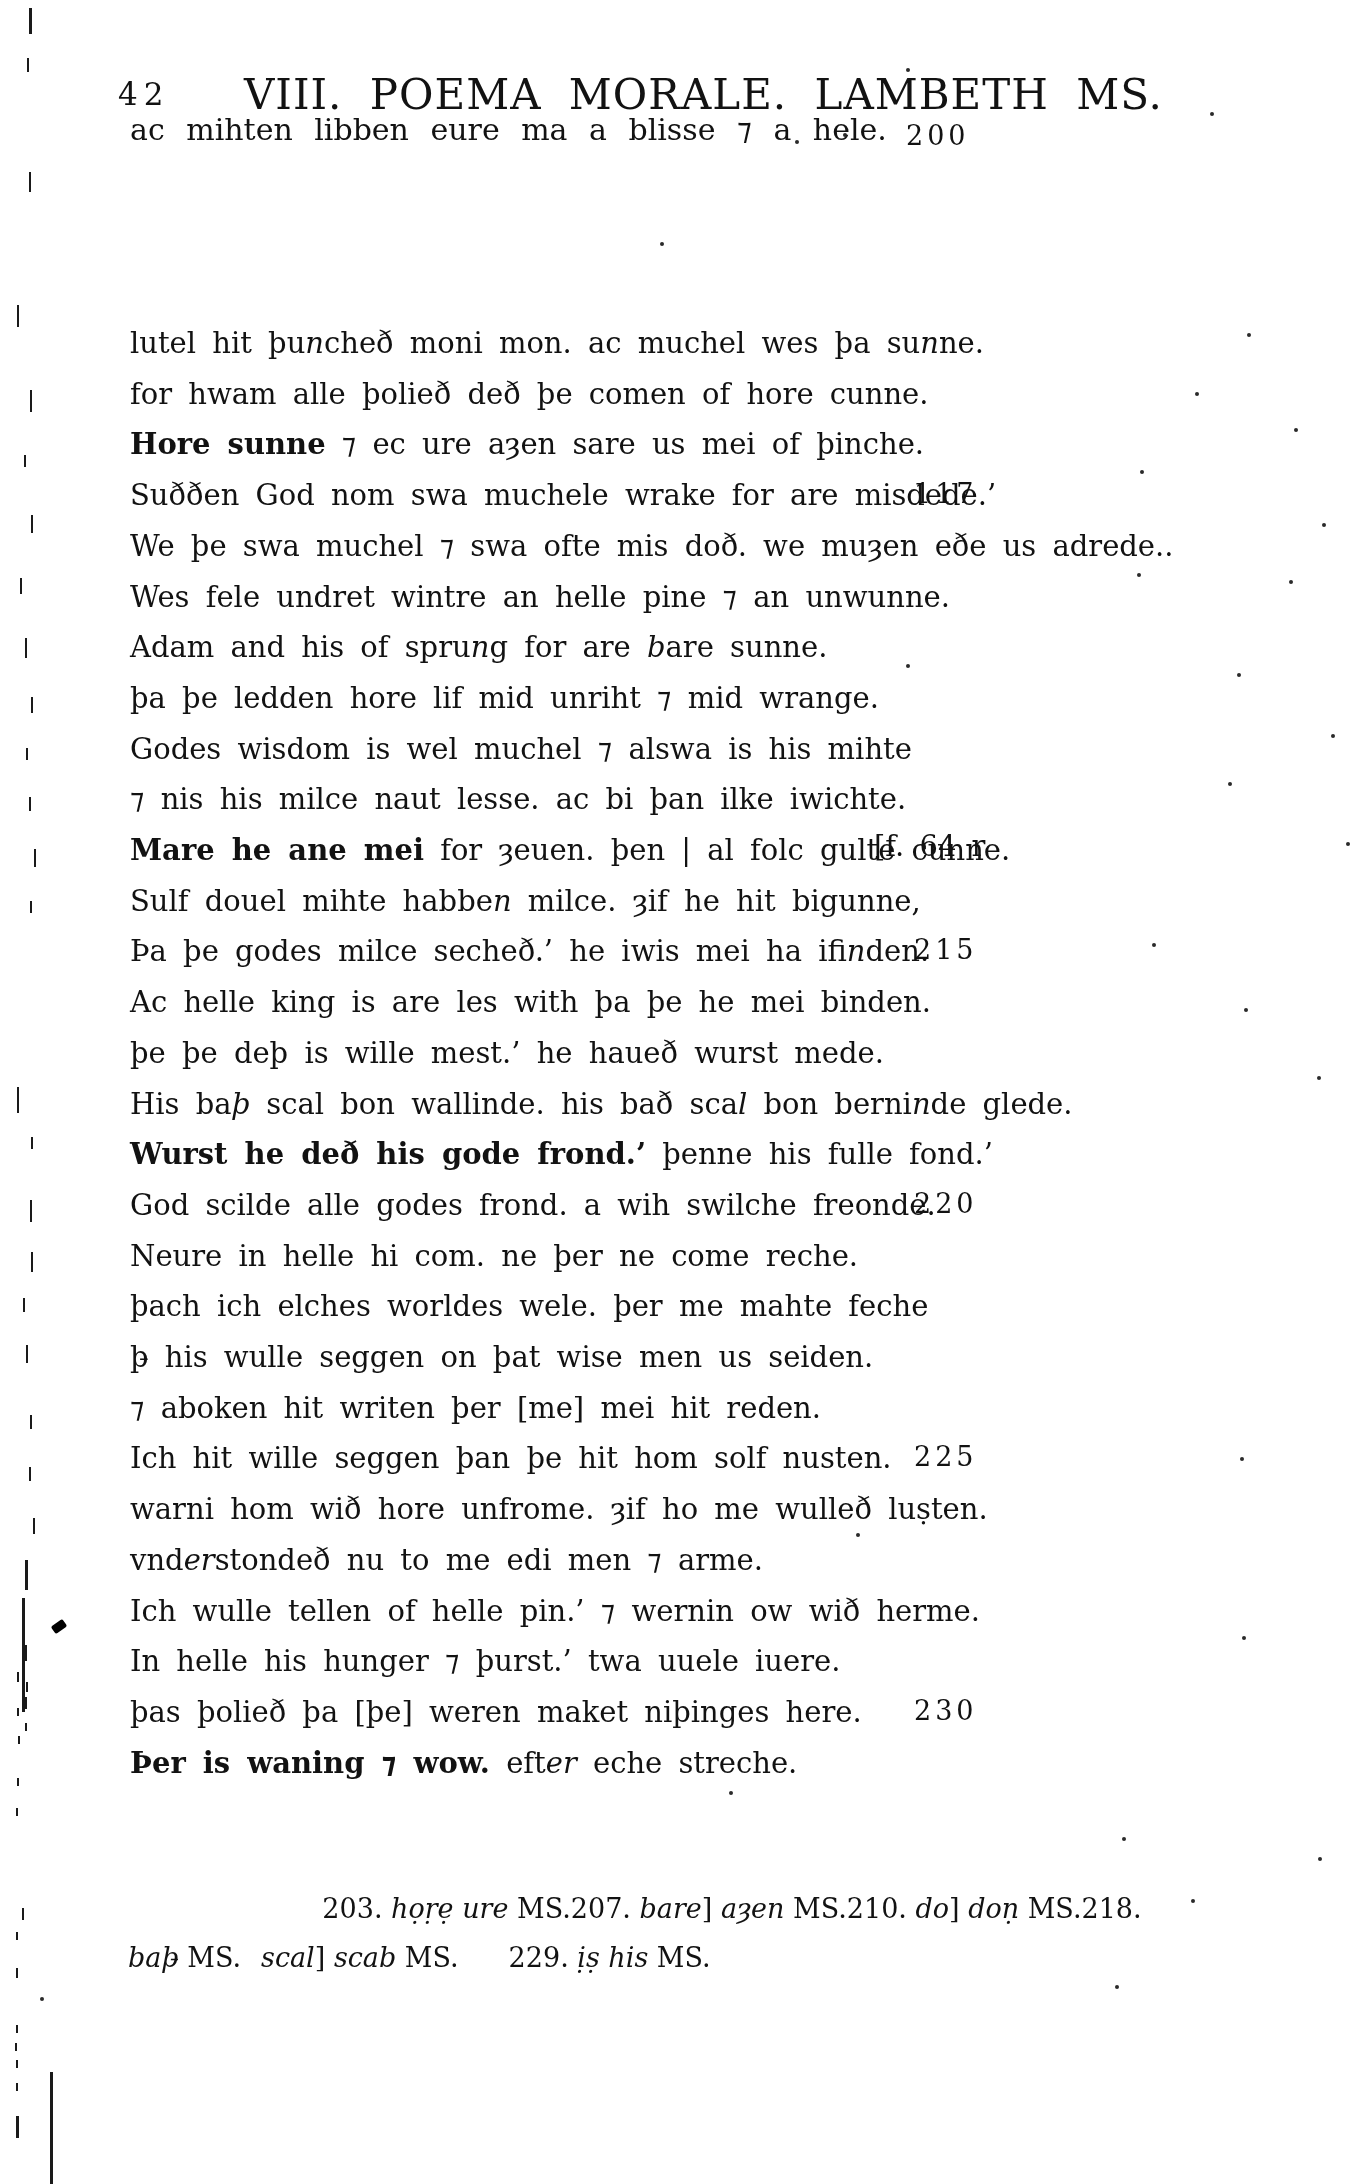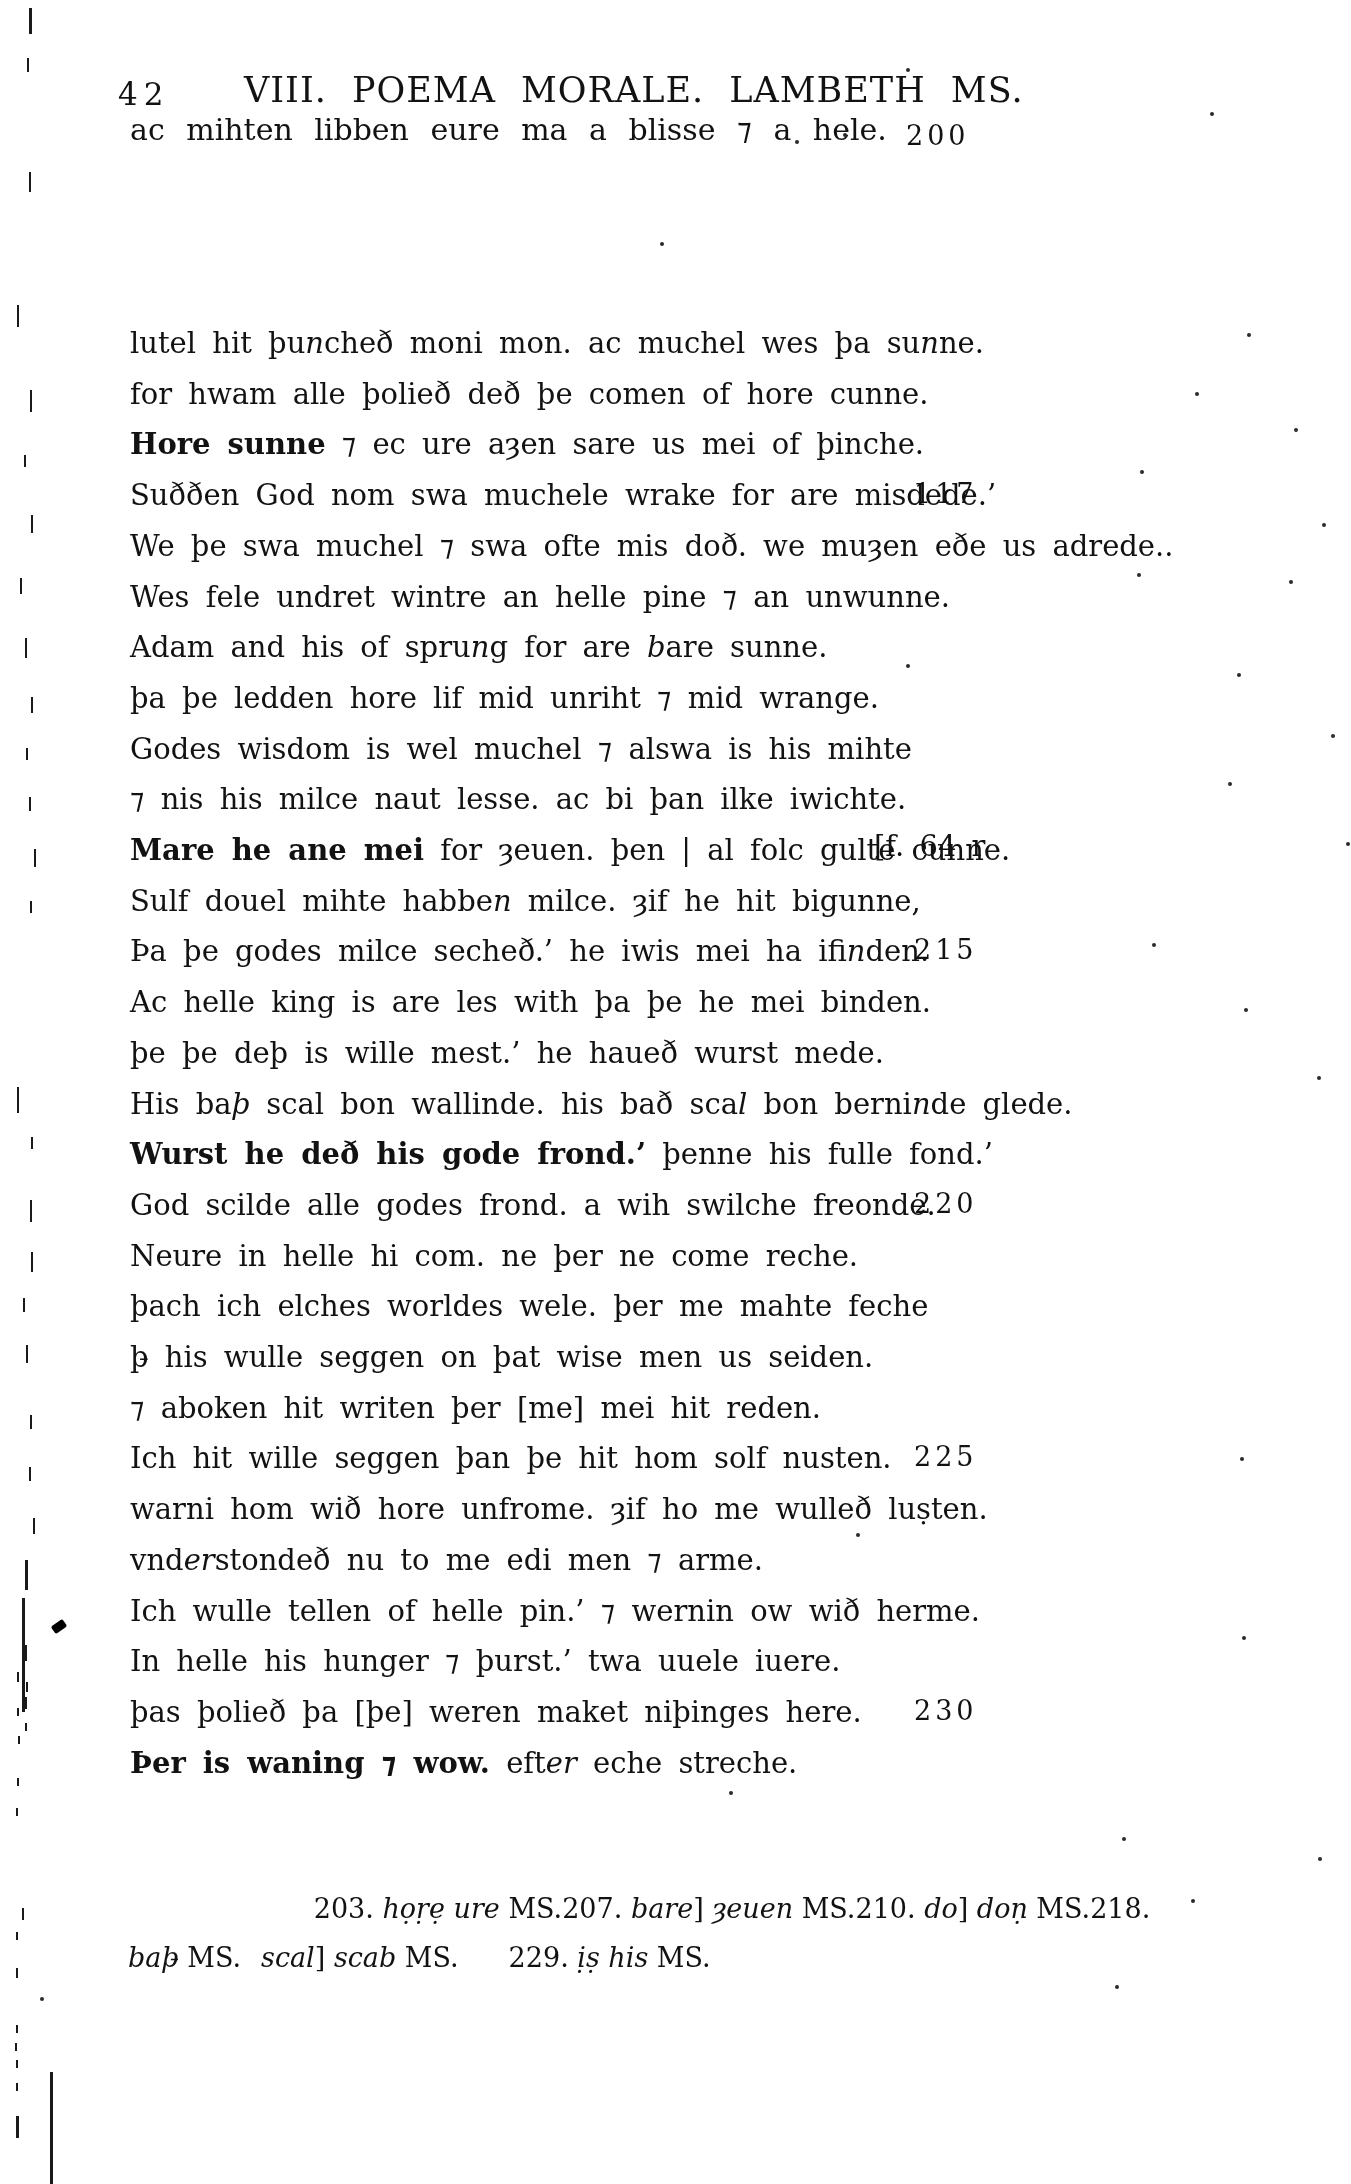--- a/index.html
+++ b/index.html
@@ -5,21 +5,21 @@
   html,body{margin:0;padding:0;background:#e8e8e8;}
   .page{
     position:relative;width:1351px;height:2184px;margin:0 auto;
     background:#ffffff;color:#121212;
     font-family:"DejaVu Serif","DejaVu Sans",serif;
     overflow:hidden;
   }
   b{font-weight:bold}
   i{font-style:italic}
   .hdr-num{position:absolute;left:118px;top:76px;font-size:31px;letter-spacing:6px;}
-  .hdr-title{position:absolute;left:244px;top:70px;font-size:35px;letter-spacing:1px;word-spacing:13px;white-space:nowrap;}
+  .hdr-title{position:absolute;left:244px;top:70px;font-size:42px;letter-spacing:1px;word-spacing:13px;white-space:nowrap;}
   .open{position:absolute;left:130px;top:112px;width:1190px;font-size:30px;word-spacing:12px;white-space:nowrap;}
   .open .ln{left:776px;top:8px;}
   .poem{position:absolute;left:130px;top:318px;width:1200px;font-size:29px;line-height:50.7px;word-spacing:7px;}
   .pl{position:relative;white-space:nowrap;}
   .ln{
     position:absolute;left:784px;top:8px;line-height:normal;
     font-size:27px;letter-spacing:4px;word-spacing:0;white-space:nowrap;
   }
   .fol{position:absolute;left:744px;top:4px;line-height:normal;font-size:29px;word-spacing:6px;white-space:nowrap;}
   .fns{position:absolute;left:128px;top:1884px;width:1182px;font-size:27px;line-height:49px;}
@@ -73,21 +73,21 @@
     <div class="pl"><span>vnd<i>er</i>stondeð nu to me edi men ⁊ arme.</span><span class="ln"></span></div>
     <div class="pl"><span>Ich wulle tellen of helle pin.’ ⁊ wernin ow wið herme.</span><span class="ln"></span></div>
     <div class="pl"><span>In helle his hunger ⁊ þurst.’ twa uuele iuere.</span><span class="ln"></span></div>
     <div class="pl"><span>þas þolieð þa [þe] weren maket niþinges here.</span><span class="ln">230</span></div>
     <div class="pl"><span><b>Þer is waning ⁊ wow.</b> eft<i>er</i> eche streche.</span><span class="ln"></span></div>
   </div>
 
   <div class="fns">
     <div class="fn-row1">
       <span class="fn-item">203. <i>họṛẹ ure</i> MS.</span>
-      <span class="fn-item">207. <i>bare</i>] <i>ȝeuen</i> MS.</span>
+      <span class="fn-item">207. <i>bare</i>] <i>aȝen</i> MS.</span>
       <span class="fn-item">210. <i>do</i>] <i>doṇ</i> MS.</span>
       <span class="fn-item">218.</span>
     </div>
     <div class="fn-row2">
       <span class="fn-item"><i>baþ̵</i> MS.</span>
       <span class="fn-item g1"><i>scal</i>] <i>scab</i> MS.</span>
       <span class="fn-item g2">229. <i>ịṣ his</i> MS.</span>
     </div>
   </div>
 

